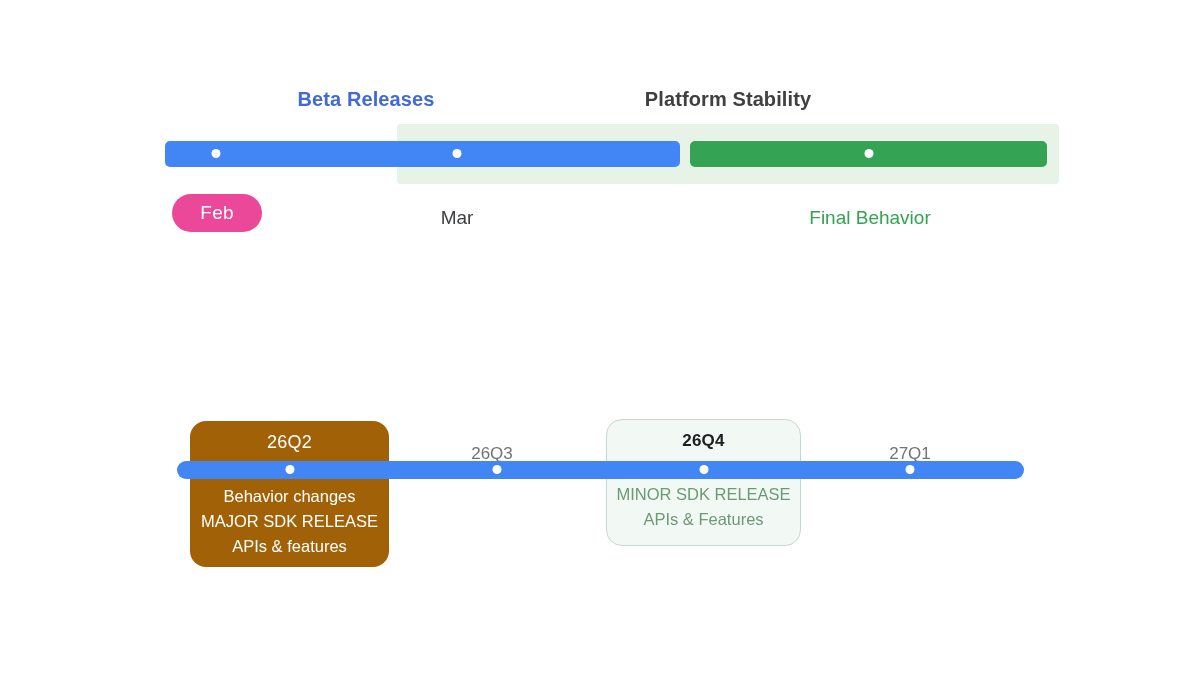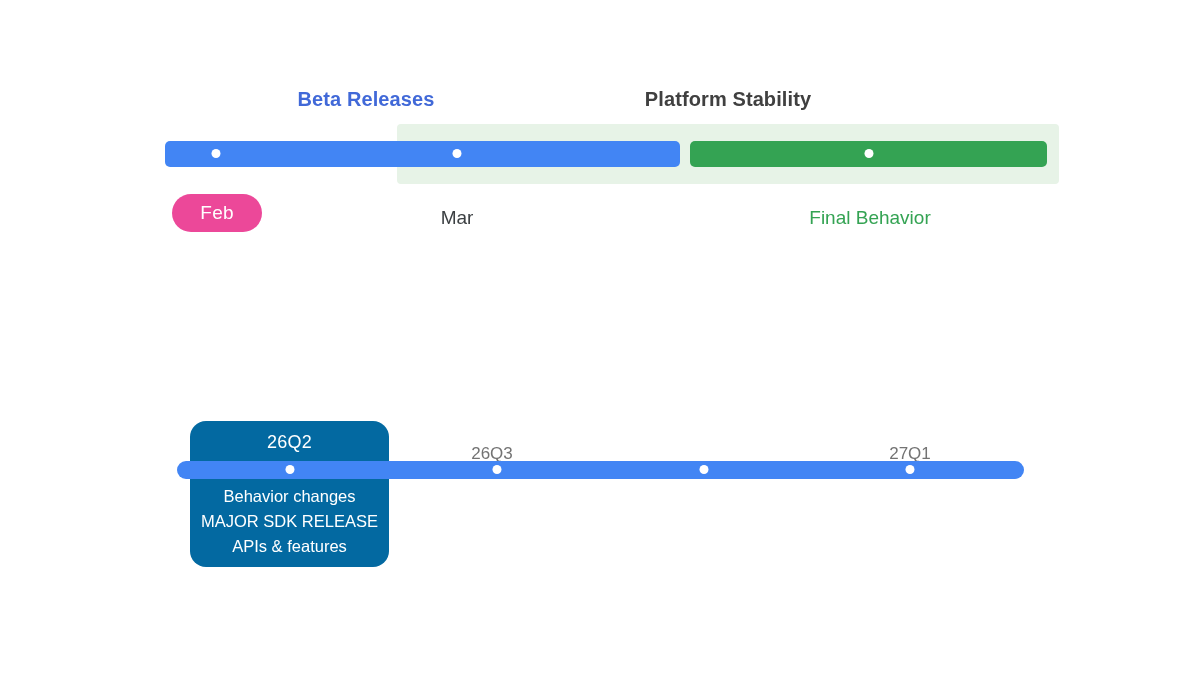--- a/index.html
+++ b/index.html
@@ -106,21 +106,21 @@
     position: absolute;
     box-sizing: border-box;
     border-radius: 16px;
     text-align: center;
   }
   .q-card.major {
     left: 190px;
     top: 421px;
     width: 199px;
     height: 146px;
-    background: #0369a1;
+    background: #a16207;
   }
   .q-card.minor {
     left: 606px;
     top: 419px;
     width: 195px;
     height: 127px;
     background: #f2f8f3;
     border: 1px solid #c8d8cb;
   }
 
@@ -211,20 +211,27 @@
 
     <div class="q-card major">
       <div class="q-card-head">26Q2</div>
       <div class="q-card-body">
         <div class="line">Behavior changes</div>
         <div class="line">MAJOR SDK RELEASE</div>
         <div class="line">APIs &amp; features</div>
       </div>
     </div>
 
+    <div class="q-card minor">
+      <div class="q-card-head">26Q4</div>
+      <div class="q-card-body">
+        <div class="line">MINOR SDK RELEASE</div>
+        <div class="line">APIs &amp; Features</div>
+      </div>
+    </div>
 
     <div class="q-label" style="left:492px;">26Q3</div>
 
     <div class="q-label" style="left:910px;">27Q1</div>
 
     <div class="bottom-track"></div>
 
     <div class="bottom-dot" style="left:290px;"></div>
     <div class="bottom-dot" style="left:497px;"></div>
     <div class="bottom-dot" style="left:704px;"></div>

